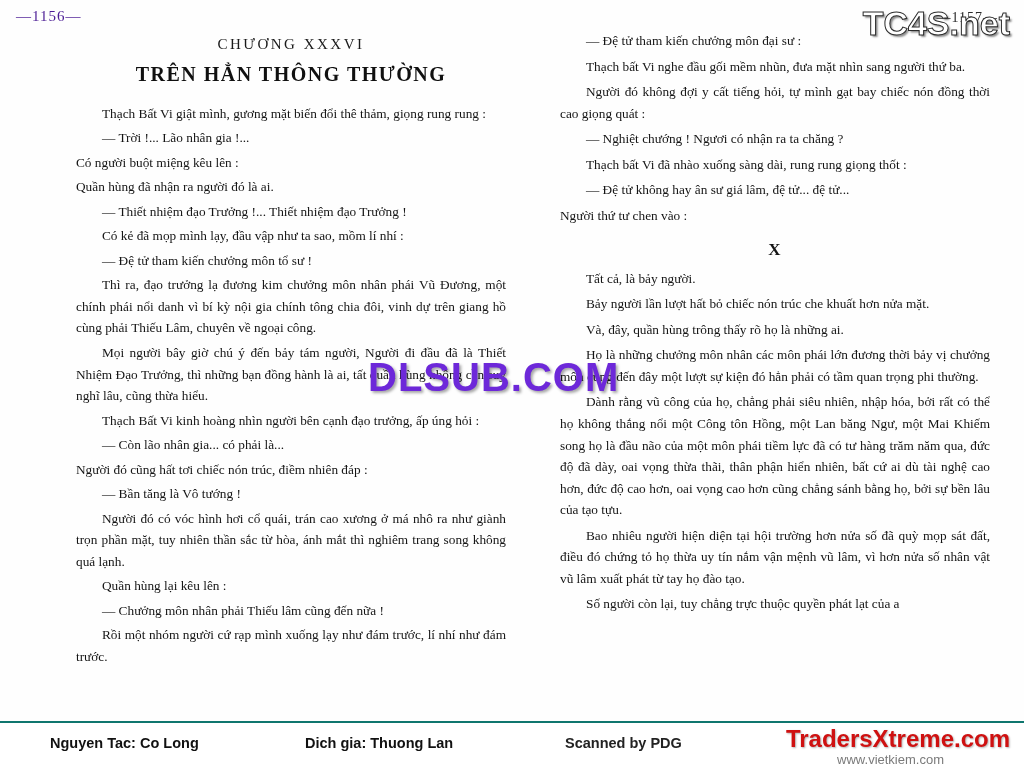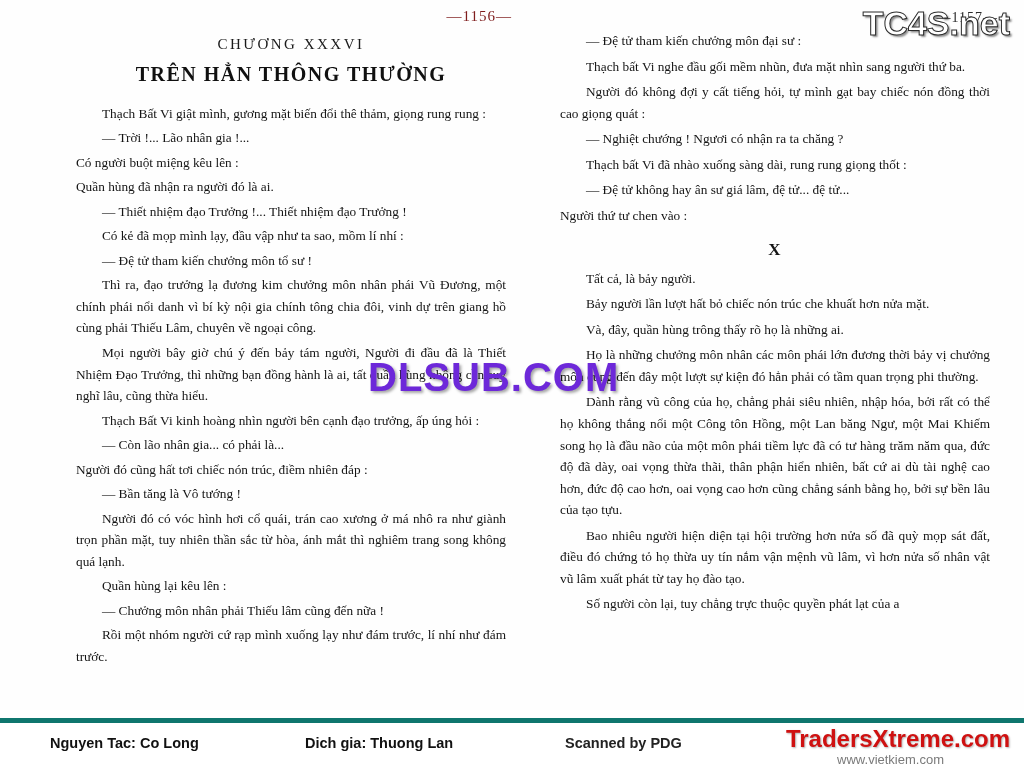--- a/index.html
+++ b/index.html
@@ -18,25 +18,26 @@
     position: absolute;
     inset: 0;
     background: #fefefe;
   }
   
   .pagenum-left {
     position: absolute;
     top: 8px;
     left: 0;
     width: 512px;
-    text-align: right;
+    text-align: left;
     font-size: 15px;
     letter-spacing: 1px;
-    color: #7f1d1d;
+    color: #4c1d95;
     font-family: "Liberation Serif", serif;
+    padding-left: 16px;
   }
   .pagenum-right {
     position: absolute;
     top: 10px;
     right: 26px;
     font-size: 14px;
     color: #2a2a2a;
     letter-spacing: 1px;
   }
   
@@ -85,21 +86,21 @@
   }
 
   
   .footer {
     position: absolute;
     left: 0;
     right: 0;
     bottom: 0;
     height: 46px;
     background: #ffffff;
-    border-top: 5px solid #0f766e;
+    border-top: 2px solid #0f766e;
   }
   .footer-item {
     position: absolute;
     top: 12px;
     font-family: "Liberation Sans", sans-serif;
     font-size: 14.5px;
     font-weight: bold;
     color: #111;
   }
   .f-author { left: 50px; }

